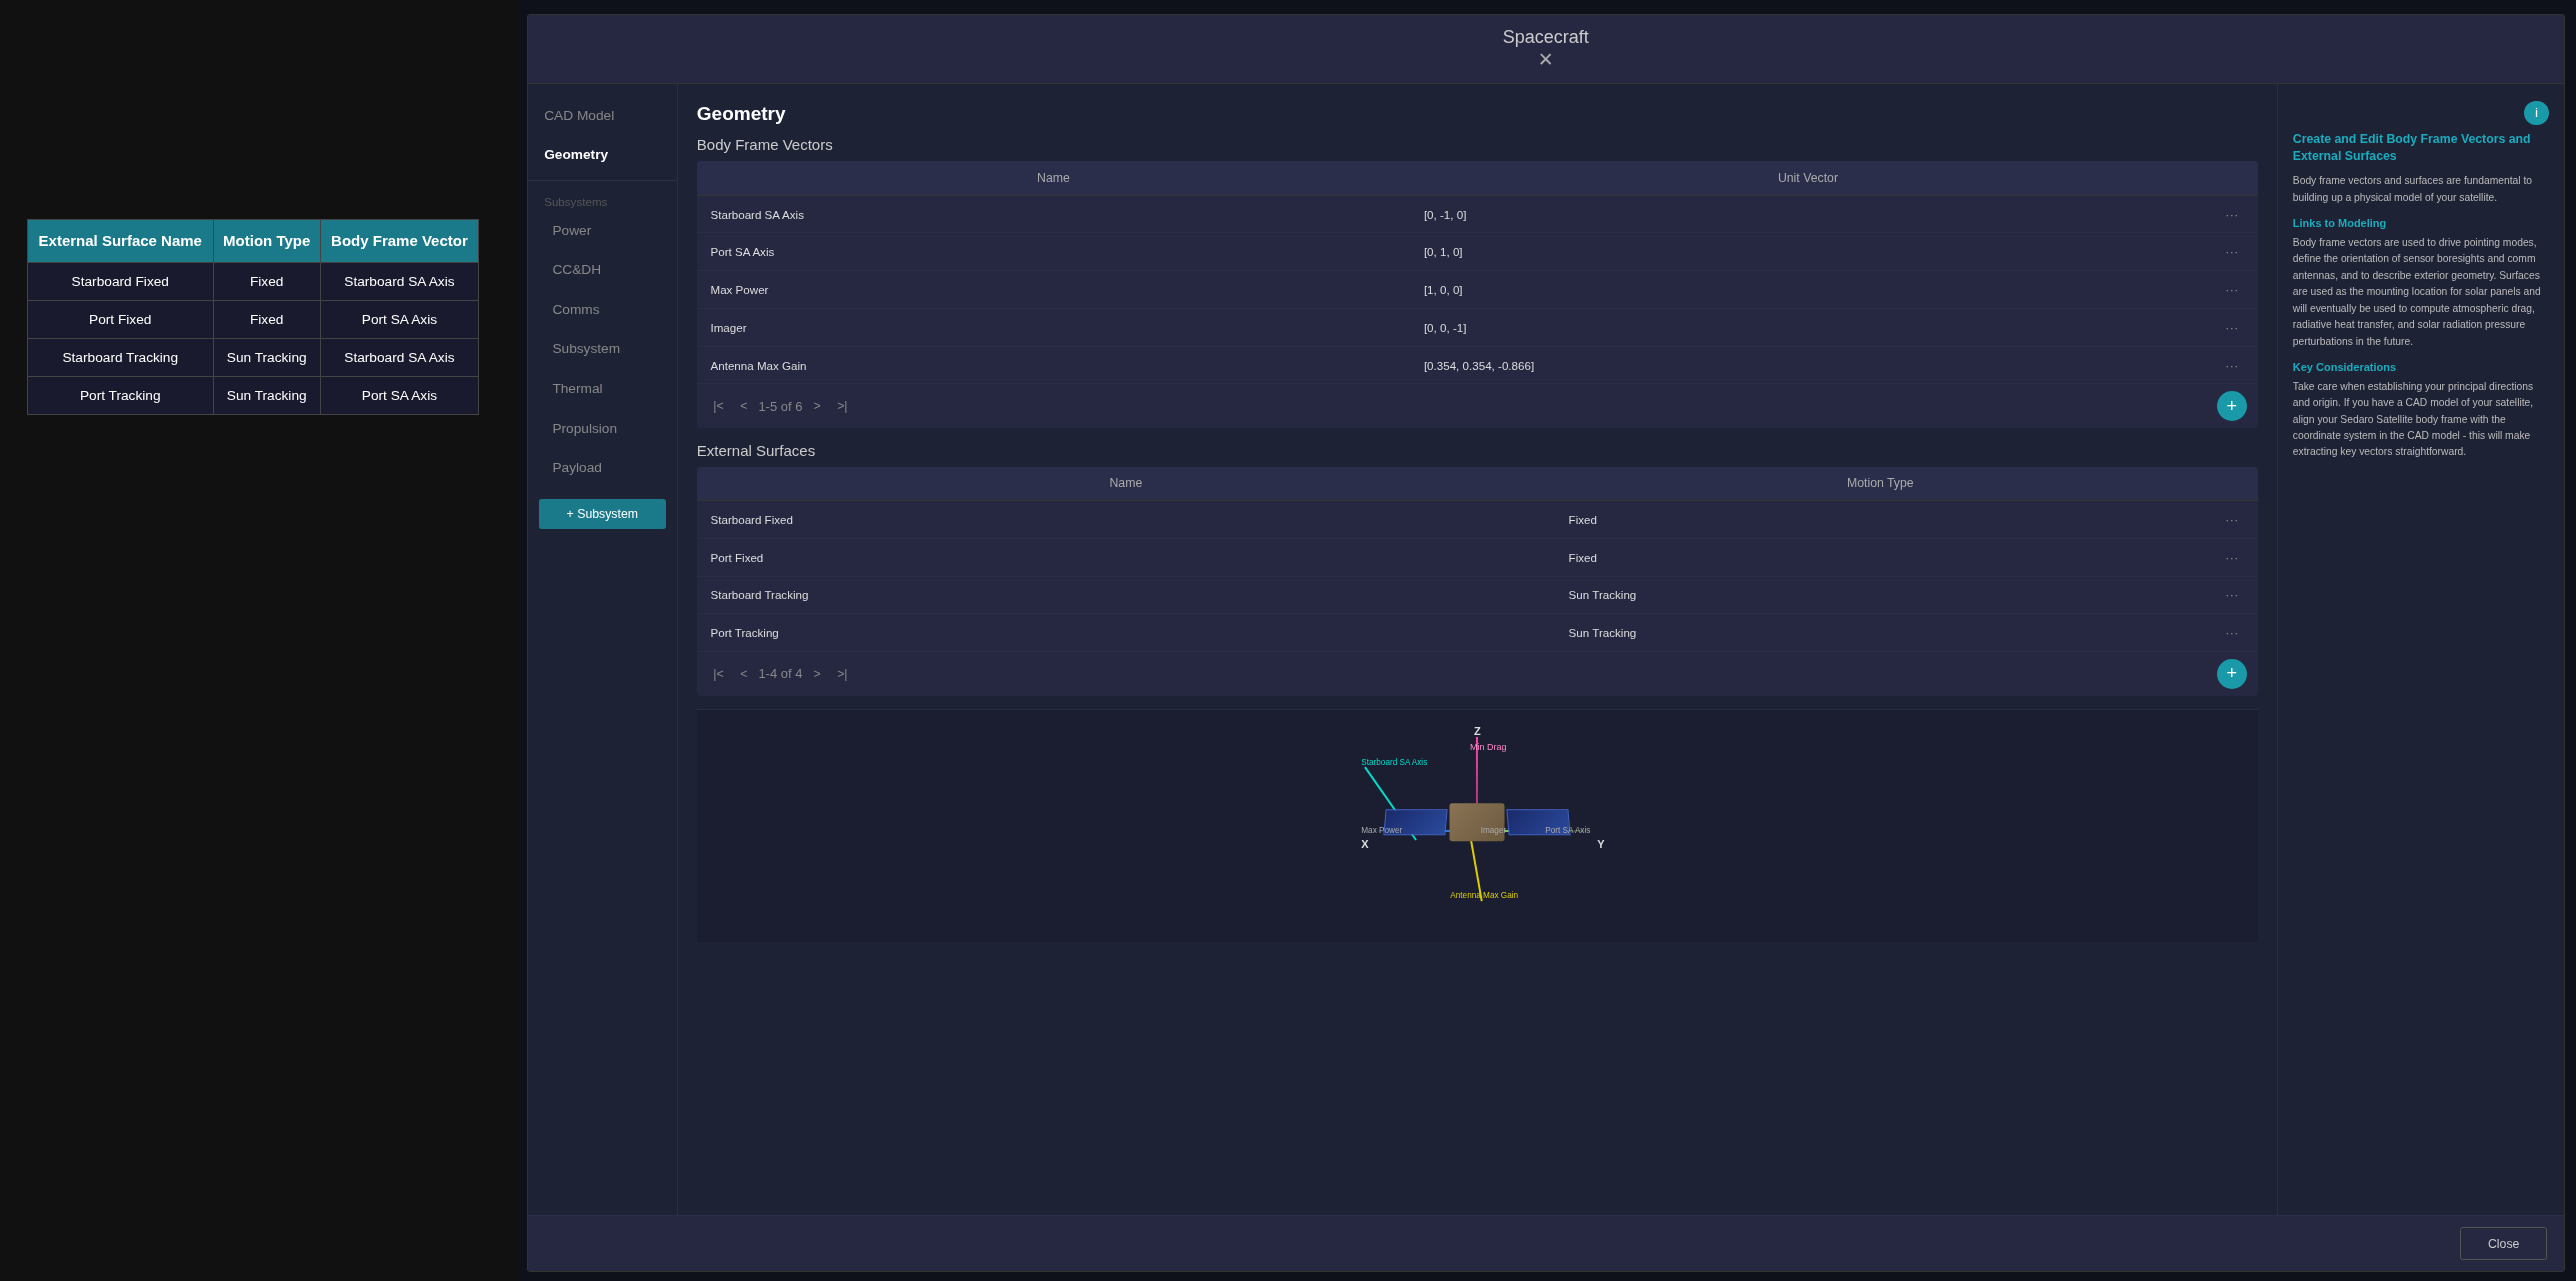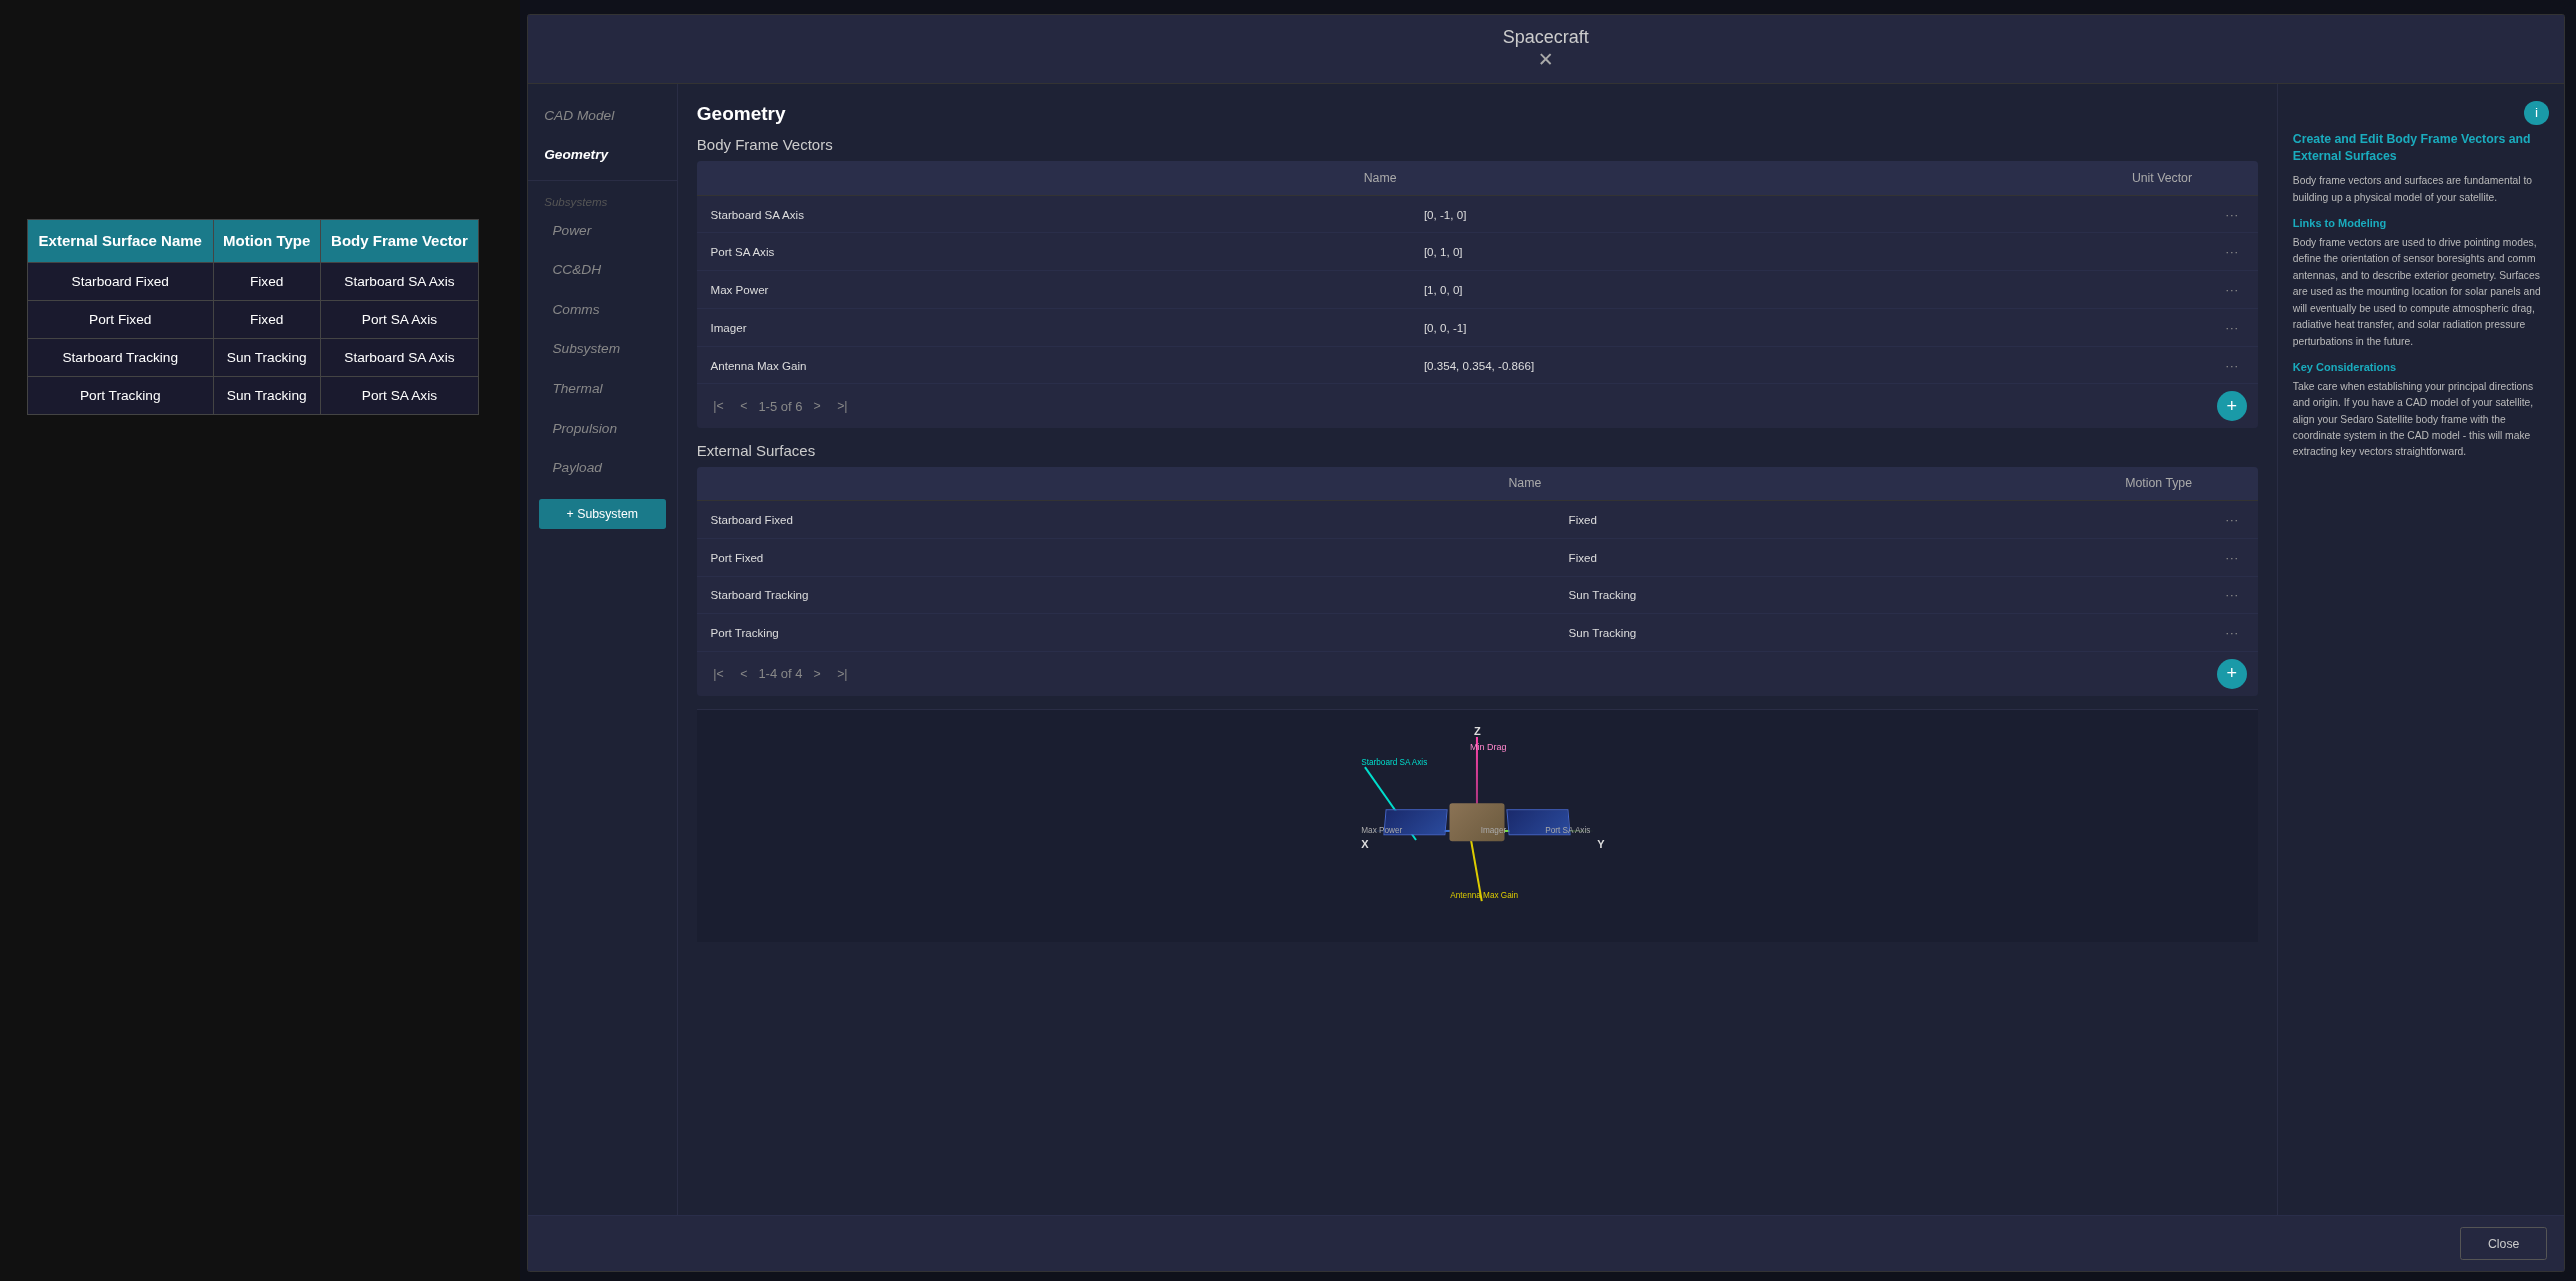--- a/index.html
+++ b/index.html
@@ -118,21 +118,20 @@
       border-right: 0.7px solid #2a2d45;
       padding: 11px 0;
       flex-shrink: 0;
     }
 
     .sidebar-item {
       padding: 12.3px 16.4px;
       font-size: 13.7px;
       color: #888;
       cursor: pointer;
-      font-style: italic;
     }
 
     .sidebar-item.active {
       color: #fff;
       font-weight: 600;
     }
 
     .sidebar-item.section-header {
       color: #555;
       font-size: 11.6px;
@@ -195,21 +194,21 @@
     .data-card-table {
       width: 100%;
       border-collapse: collapse;
     }
 
     .data-card-table th {
       background: #2a2e4a;
       color: #aaa;
       font-size: 12.3px;
       padding: 9.6px 13.7px;
-      text-align: right;
+      text-align: center;
       border-bottom: 0.7px solid #333;
       font-weight: 500;
     }
 
     .data-card-table td {
       color: #ddd;
       font-size: 11.6px;
       padding: 8.2px 13.7px;
       border-bottom: 0.7px solid #2a2e4a;
     }

